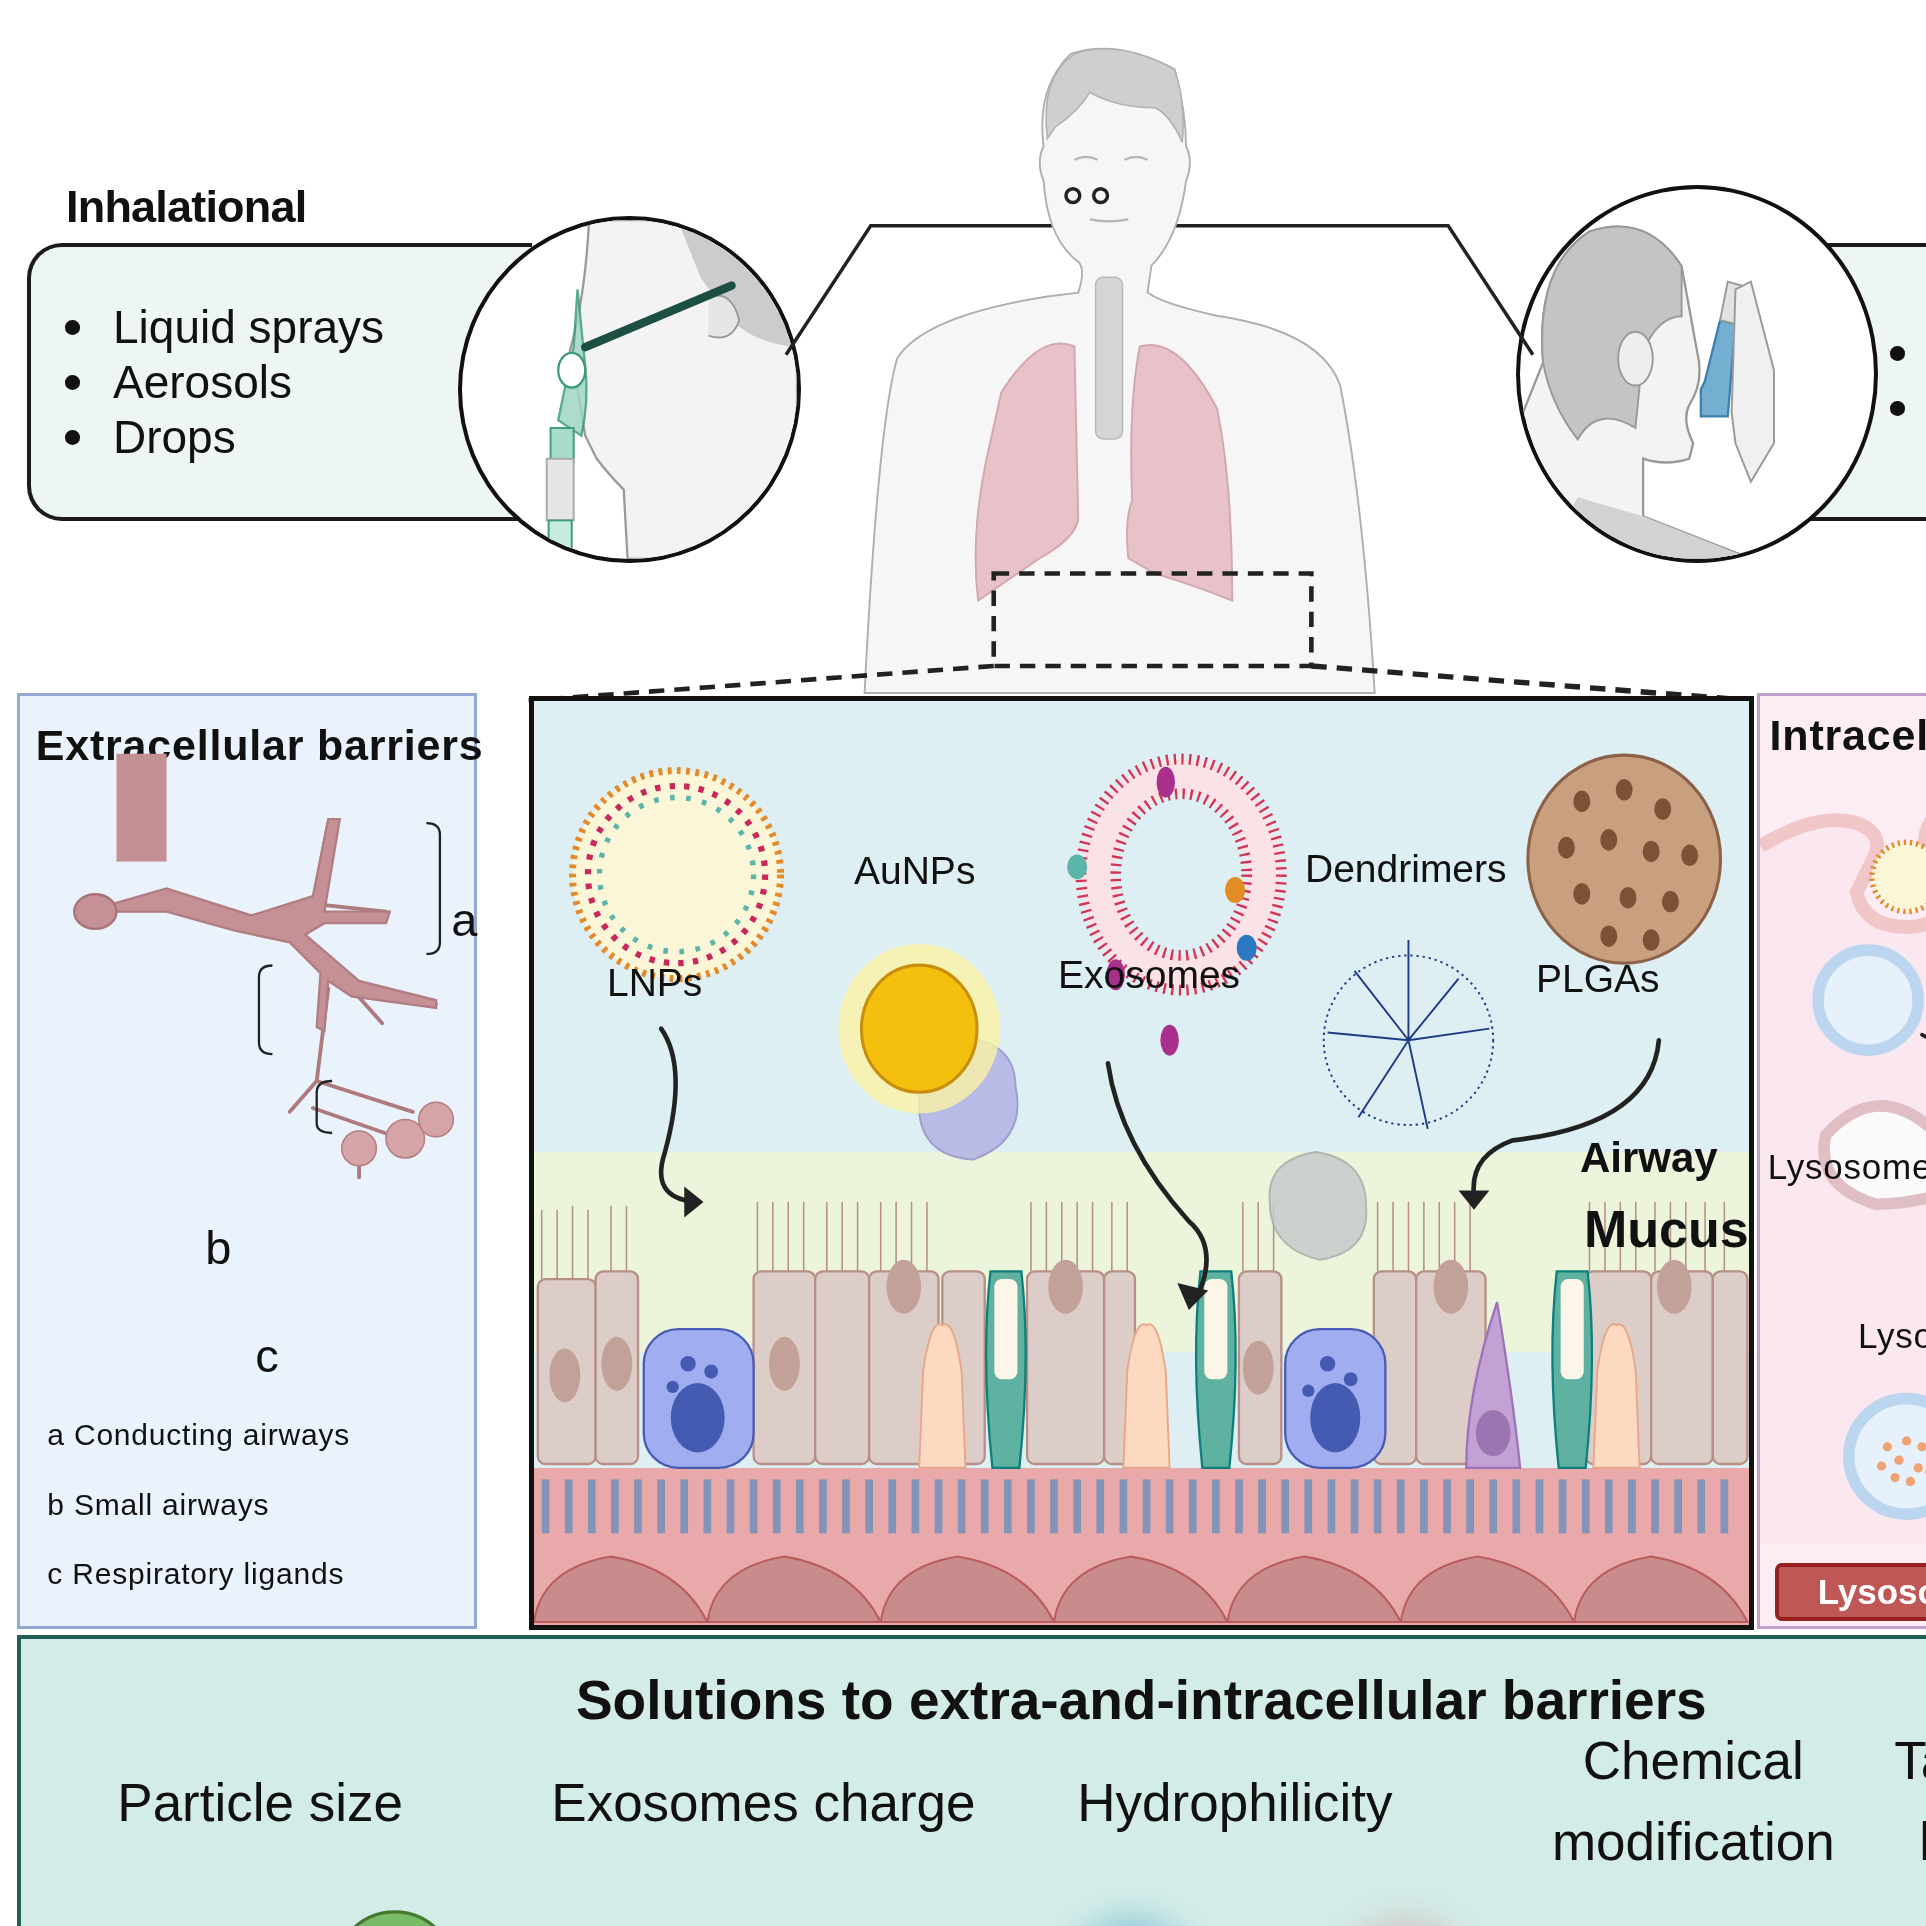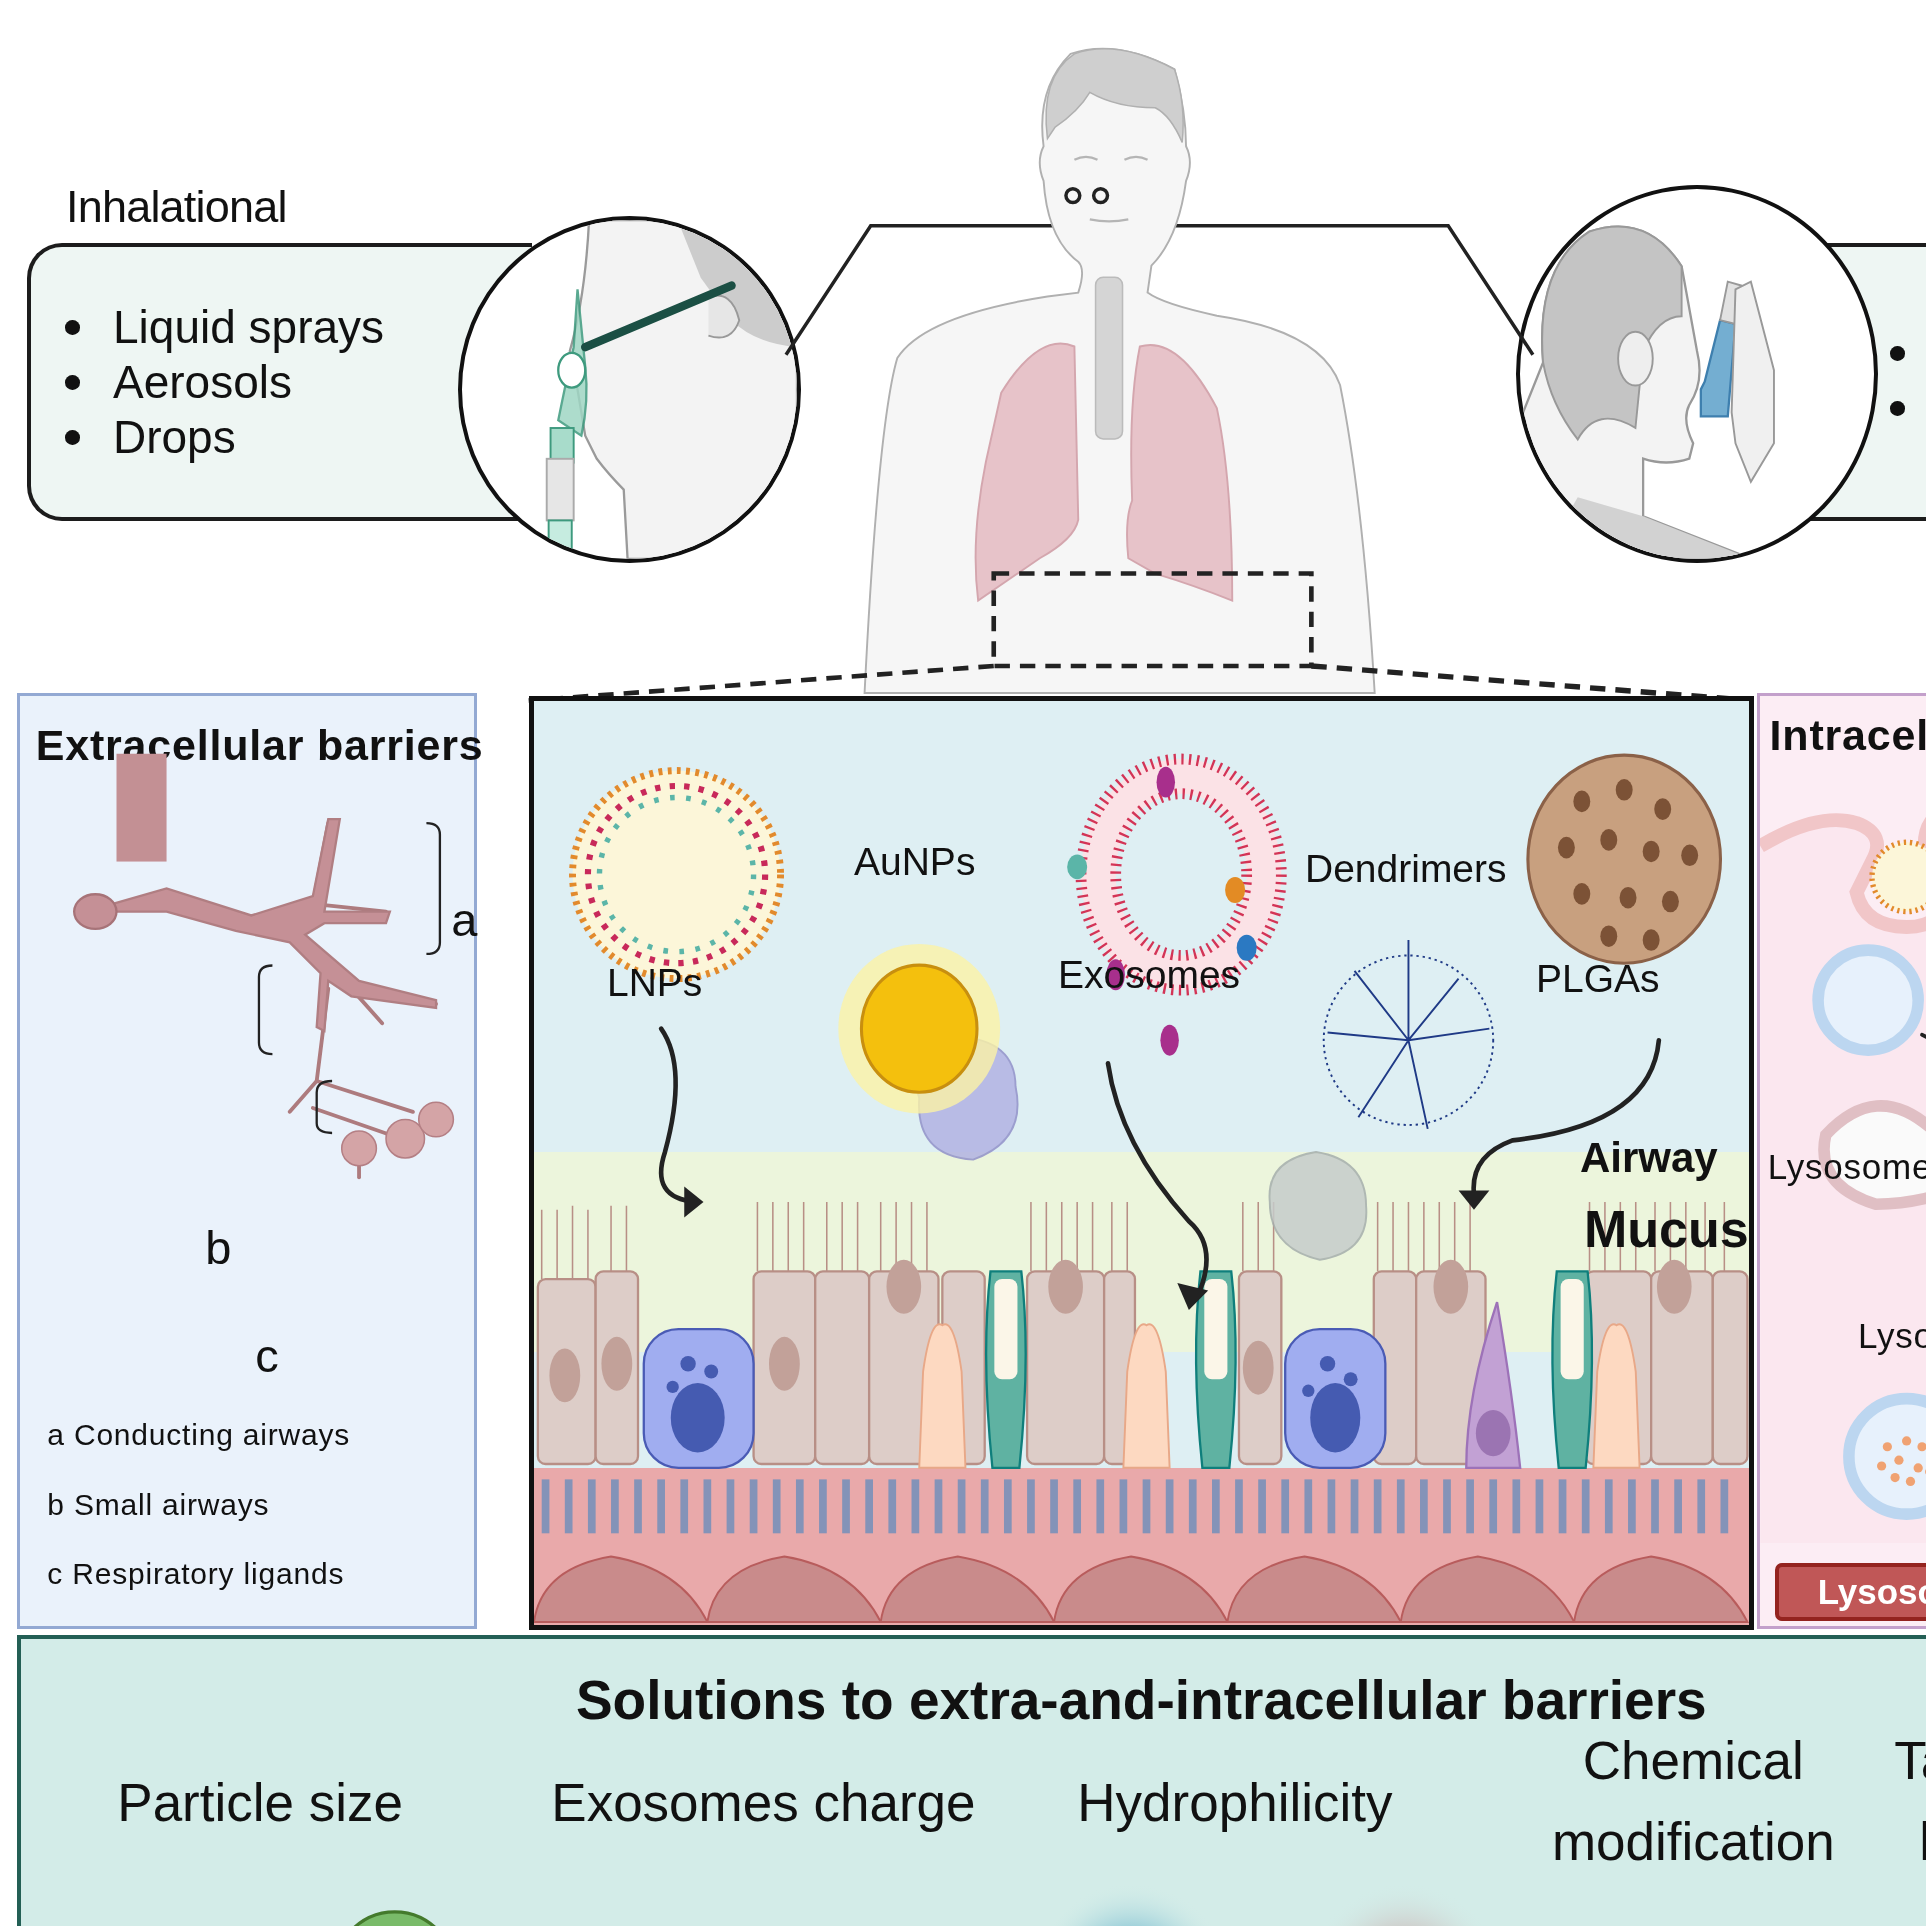--- a/index.html
+++ b/index.html
@@ -1,20 +1,20 @@
 <!DOCTYPE html>
 <html style="font-size:6.2px"><head>
 <meta charset="utf-8">
 <style>
   html, body { margin:0; padding:0; background:#ffffff; }
   body { width:2282px; height:2167px; position:relative; overflow:hidden; font-family:"Liberation Sans", sans-serif; color:#111; }
   .abs { position:absolute; }
   
   .route-box { position:absolute; background:#eef6f3; border:4.2px solid #1c1c1c; border-radius:35px; }
-  .route-title { position:absolute; font-weight:normal; font-size:45px; letter-spacing:-0.8px; }
+  .route-title { position:absolute; font-weight:bold; font-size:45px; letter-spacing:-0.8px; }
   .bullets { position:absolute; list-style:none; margin:0; padding:0; font-size:46px; line-height:55px; }
   .bullets li { position:relative; padding-left:48px; }
   .bullets li::before { content:""; position:absolute; left:0; top:20px; width:14.6px; height:14.6px; border-radius:50%; background:#111; }
   .inset-circle { position:absolute; border:4.6px solid #111; border-radius:50%; background:#ffffff; overflow:hidden; }
   
   .panel-extra { position:absolute; left:17.3px; top:693px; width:460px; height:936px; background:#eaf2fb; border:3.9px solid #93a9d3; box-sizing:border-box; }
   .panel-center { position:absolute; left:529px; top:696px; width:1225px; height:934px; background:#deeff3; border:5px solid #111; box-sizing:border-box; overflow:hidden; }
   .panel-intra { position:absolute; left:1757px; top:693px; width:512px; height:936px; background:#fcedf4; border:3.9px solid #c3a0cb; box-sizing:border-box; overflow:hidden; }
   .panel-solutions { position:absolute; left:17.3px; top:1635px; width:2248px; height:520px; background:#d3ece8; border:4.6px solid #235f55; box-sizing:border-box; }
   .panel-heading { position:absolute; font-weight:bold; font-size:43px; white-space:nowrap; }
@@ -316,21 +316,21 @@
           <ellipse cx="3000" cy="400" rx="22" ry="28"></ellipse>
         <ellipse cx="2720" cy="500" rx="22" ry="28"></ellipse>
           <ellipse cx="2840" cy="510" rx="22" ry="28"></ellipse>
           <ellipse cx="2950" cy="520" rx="22" ry="28"></ellipse>
         <ellipse cx="2790" cy="610" rx="22" ry="28"></ellipse>
           <ellipse cx="2900" cy="620" rx="22" ry="28"></ellipse>
       </g>
     </g>
   </svg>
   <div class="label-md" style="left:73px; top:260px;">LNPs</div>
-  <div class="label-md" style="left:320px; top:139px;">AuNPs</div>
+  <div class="label-md" style="left:320px; top:148px;">AuNPs</div>
   <div class="label-md" style="left:524px; top:252px;">Exosomes</div>
   <div class="label-md" style="left:751px; top:146px;margin-left:20px;">Dendrimers</div>
   <div class="label-md" style="left:1002px; top:256px;">PLGAs</div>
   <div class="label-lg" style="left:1046px; top:397px; font-weight:bold; font-size:42px;margin-top:36px;">Airway</div>
   <div class="label-lg" style="left:1050px; top:498px; font-weight:bold; font-size:52px;">Mucus</div>
 </div>
 
 <div class="panel-intra">
   <div class="panel-heading" style="left:9.6px; top:15.4px; letter-spacing:0.8px;">Intracellular barriers</div>
   <svg width="505" height="847" viewBox="0 0 1310 2200" style="left:0;top:0;">

